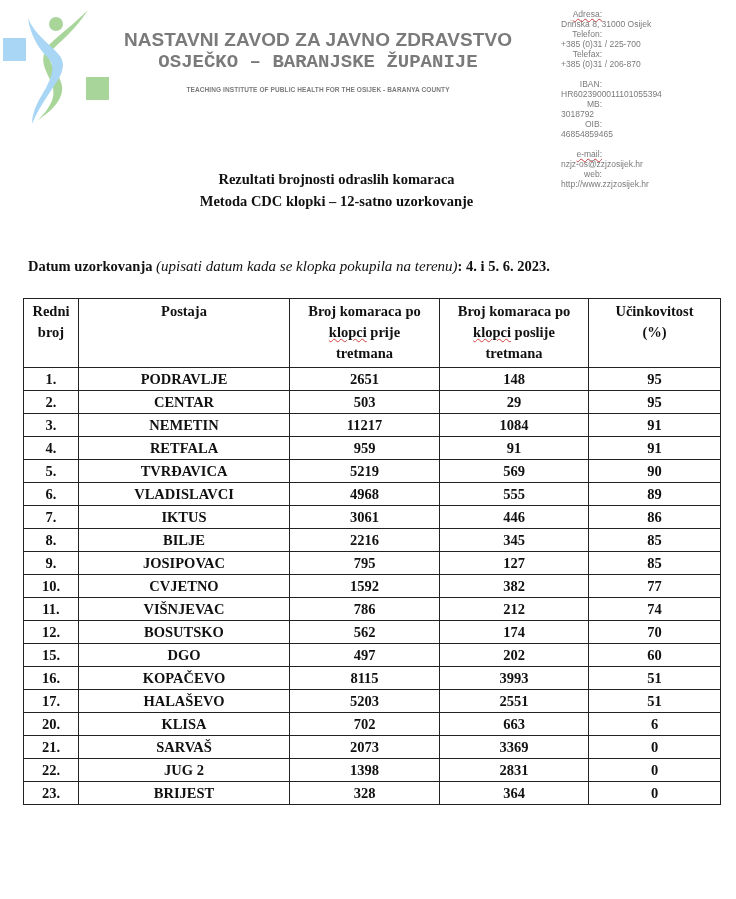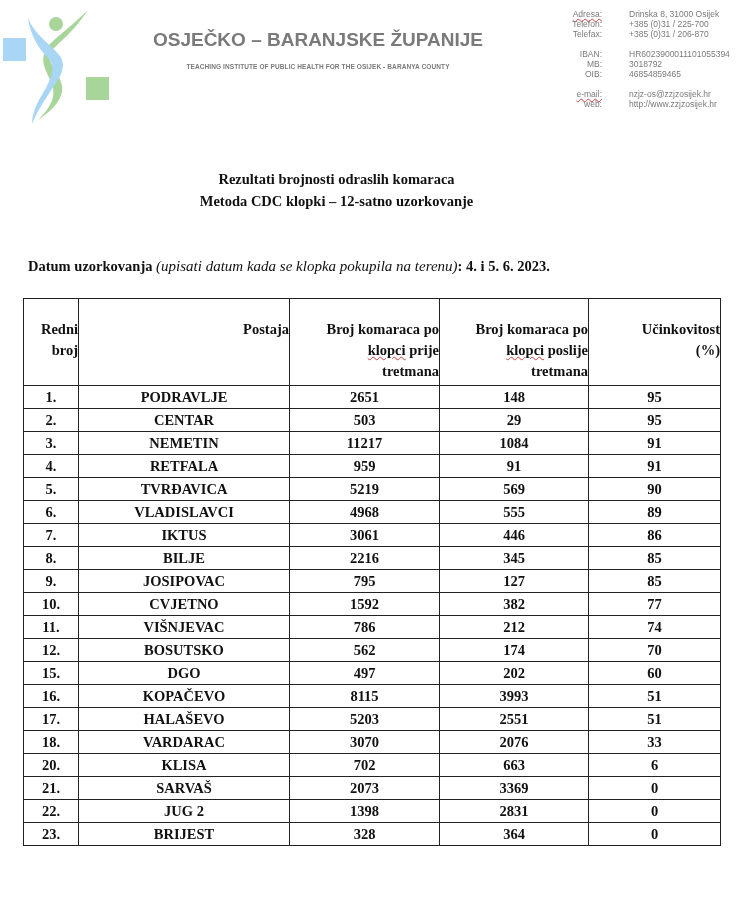--- a/index.html
+++ b/index.html
@@ -1,48 +1,49 @@
 <!DOCTYPE html>
 <html><head>
 <meta charset="utf-8">
 <style>
   html, body { margin: 0; padding: 0; background: #ffffff; }
   body { width: 736px; height: 899px; position: relative; overflow: hidden; font-family: "Liberation Serif", serif; color: #111; }
   .logo { position: absolute; left: 0; top: 0; width: 115px; height: 130px; }
   .org { position: absolute; left: 108px; top: 28px; width: 420px; text-align: center; font-family: "Liberation Sans", sans-serif; color: #7a7a7a; }
   .org .l1 { font-size: 19px; font-weight: bold; letter-spacing: 0.1px; line-height: 23px; }
-  .org .l2 { font-size: 19px; font-weight: bold; line-height: 23px; }
+  .org .l2 { font-size: 19px; font-weight: bold; line-height: 23px; font-family: Liberation Mono, monospace; }
   .org .l3 { font-size: 6.5px; font-weight: bold; margin-top: 12px; letter-spacing: 0.1px; }
   .contact { position: absolute; left: 548px; top: 9px; font-family: "Liberation Sans", sans-serif; font-size: 8.5px; color: #7a7a7a; }
-  .contact .row { display: flex; line-height: 10px; }
+  .contact .row { display: flex; line-height: 10px; flex-direction: column; }
   .contact .k { width: 54px; text-align: right; padding-right: 14px; }
   .contact .v { white-space: nowrap; margin-left: 13px; }
   .contact .gap { height: 10px; }
   .squig { text-decoration: underline wavy #d04040; text-decoration-thickness: 1px; }
   .title { position: absolute; left: 0; width: 673px; top: 168px; text-align: center; font-weight: bold; font-size: 14.5px; line-height: 22px; }
   .datum { position: absolute; left: 28px; top: 258px; font-size: 14.5px; font-weight: bold; white-space: nowrap; }
   .datum .hint { font-weight: normal; font-style: italic; font-size: 15px; }
   table { position: absolute; left: 23px; top: 298px; border-collapse: collapse; width: 697px; table-layout: fixed; font-weight: bold; font-size: 14.5px; }
   th, td { border: 1px solid #222; text-align: center; padding: 0; }
-  th { vertical-align: top; line-height: 21px; padding-top: 20px; height: 66px; font-weight: bold; text-align: right; }
+  th { vertical-align: top; line-height: 21px; padding-top: 2px; height: 66px; font-weight: bold; }
   td { height: 22px; line-height: 22px; }
   col.c1 { width: 55px; } col.c2 { width: 211px; } col.c3 { width: 150px; } col.c4 { width: 149px; } col.c5 { width: 132px; }
 </style>
 </head>
 <body>
 
 <svg class="logo" viewBox="0 0 115 130">
   <rect x="3" y="38" width="23" height="23" fill="#a9d6f5"></rect>
   <rect x="86" y="77" width="23" height="23" fill="#a8d59a"></rect>
   <circle cx="56" cy="24" r="7" fill="#a8d59a"></circle>
   <path d="M88 10 C75 30 62 40 52 50 C44 62 60 72 62 86 C64 100 50 112 38 120 C52 106 56 96 52 84 C46 70 38 60 48 46 C60 34 74 24 88 10 Z" fill="#a8d59a"></path>
   <path d="M28 18 C34 34 50 44 60 56 C68 68 58 80 50 92 C42 104 36 114 32 124 C32 110 40 98 46 88 C52 76 56 66 48 58 C38 48 30 34 28 18 Z" fill="#a9d6f5"></path>
 </svg>
 
 <div class="org">
+  <div class="l1">NASTAVNI ZAVOD ZA JAVNO ZDRAVSTVO</div>
   <div class="l2">OSJEČKO – BARANJSKE ŽUPANIJE</div>
   <div class="l3">TEACHING INSTITUTE OF PUBLIC HEALTH FOR THE OSIJEK - BARANYA COUNTY</div>
 </div>
 
 <div class="contact">
   <div class="row">
       <span class="k squig">Adresa:</span>
       <span class="v">Drinska 8, 31000 Osijek</span>
     </div>
   <div class="row">
@@ -220,27 +221,20 @@
         <td>51</td>
       </tr>
       <tr>
         <td>17.</td>
         <td>HALAŠEVO</td>
         <td>5203</td>
         <td>2551</td>
         <td>51</td>
       </tr>
       <tr>
-        <td>18.</td>
-        <td>VARDARAC</td>
-        <td>3070</td>
-        <td>2076</td>
-        <td>33</td>
-      </tr>
-      <tr>
         <td>20.</td>
         <td>KLISA</td>
         <td>702</td>
         <td>663</td>
         <td>6</td>
       </tr>
       <tr>
         <td>21.</td>
         <td>SARVAŠ</td>
         <td>2073</td>

